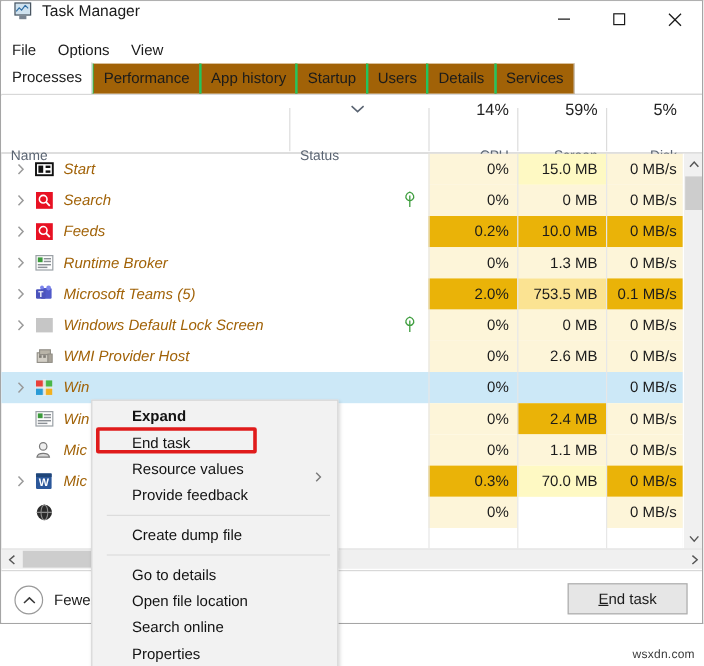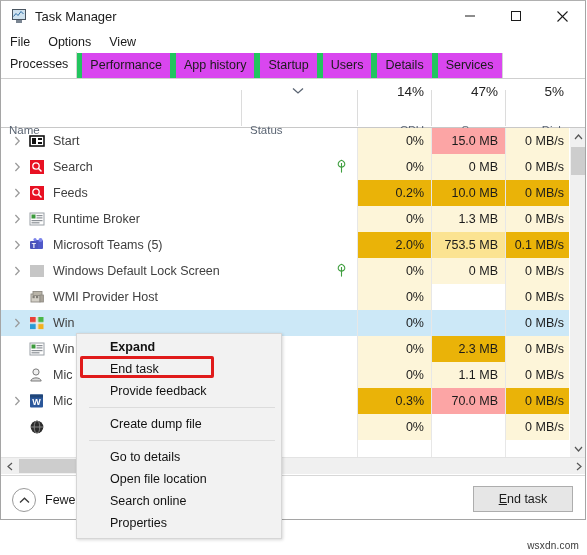--- a/index.html
+++ b/index.html
@@ -32,21 +32,20 @@
   }
 
   
   .titlebar {
     position: absolute;
     left: 0; top: 0;
     right: 0;
     height: 30px;
     background: #ffffff;
     display: flex;
-    align-items: center;
   }
   .tm-icon {
     margin-left: 9px;
     width: 18px;
     height: 16px;
     position: relative;
     flex: none;
   }
   .tm-icon .monitor {
     position: absolute;
@@ -118,23 +117,23 @@
     display: flex;
     align-items: flex-end;
     box-sizing: border-box;
   }
   .tab {
     font-size: 12.5px;
     color: #1b1b1b;
     height: 25px;
     line-height: 25px;
     padding: 0 8px;
-    border-left: 6px solid #22c55e;
+    border-left: 2px solid #22c55e;
     border-right: 1px solid #d4d4d4;
-    background: #d946ef;
+    background: #a16207;
     box-sizing: border-box;
     margin-left: -1px;
     white-space: nowrap;
     cursor: default;
   }
   .tab:first-child { margin-left: 0; border-left: none; }
   .tab.active {
     background: #ffffff;
     height: 26px;
     line-height: 25px;
@@ -229,23 +228,24 @@
   }
   .chev svg { display: block; }
   .picon {
     width: 16px; height: 16px;
     flex: none;
     margin-left: 4px;
     position: relative;
   }
   .pname {
     font-size: 12.5px;
-    color: #404040;
+    color: #a16207;
     margin-left: 8px;
     white-space: nowrap;
+    font-style: italic;
   }
   .cellstatus {
     position: absolute;
     left: 240px; top: 0;
     width: 116px; height: 26px;
   }
   .leaf {
     position: absolute;
     right: 10px; top: 5px;
     width: 11px; height: 15px;
@@ -262,21 +262,21 @@
     box-sizing: border-box;
     padding-right: 7px;
   }
   .cpucell { left: 356px; width: 74px; }
   .memcell { left: 430px; width: 74px; }
   .diskcell { left: 504px; width: 66px; }
 
   
   .h0 { background: #fdf5d9; }
   .h1 { background: #eab308; }
-  .h2 { background: #fca5a5; }
+  .h2 { background: #fef9c3; }
   .h3 { background: #fbe392; }
   .hw { background: #ffffff; }
 
   .colline {
     position: absolute;
     top: 0; bottom: 0;
     width: 1px;
     background: #e7e7e7;
     z-index: 3;
     pointer-events: none;
@@ -495,21 +495,21 @@
         </svg>
         <div class="lbl">Status</div>
       </div>
       <div class="ch-sep" style="left:356px;"></div>
       <div class="ch right" style="left:357px; width:73px;">
         <div class="pct">14%</div>
         <div class="lbl">CPU</div>
       </div>
       <div class="ch-sep" style="left:430px;"></div>
       <div class="ch right" style="left:431px; width:73px;">
-        <div class="pct">47%</div>
+        <div class="pct">59%</div>
         <div class="lbl">Screen</div>
       </div>
       <div class="ch-sep" style="left:504px;"></div>
       <div class="ch right" style="left:505px; width:65px;">
         <div class="pct">5%</div>
         <div class="lbl">Disk</div>
       </div>
     </div>
 
     <div class="listarea">
@@ -650,20 +650,21 @@
                   <rect x="2" y="5" width="9" height="8" fill="#d3cfc6" stroke="#8e8b83" stroke-width="0.9"></rect>
                   <rect x="4" y="2.5" width="9" height="4" fill="#b9b4a8" stroke="#8e8b83" stroke-width="0.9"></rect>
                   <rect x="11" y="6" width="3.5" height="7" fill="#a9a49a" stroke="#8e8b83" stroke-width="0.8"></rect>
                   <rect x="3.5" y="7" width="2.2" height="2.2" fill="#7f7c75"></rect>
                   <rect x="7" y="7" width="2.2" height="2.2" fill="#7f7c75"></rect>
                 </svg></div>
               <div class="pname">WMI Provider Host</div>
             </div>
             <div class="cellstatus"></div>
             <div class="cpucell h0">0%</div>
+            <div class="memcell h0">2.6 MB</div>
             <div class="diskcell h0">0 MB/s</div>
           </div>
           <div class="row sel">
             <div class="cellname">
               <div class="chev">
                 <svg width="7" height="10" viewBox="0 0 7 10">
                   <polyline points="1.4,1 5.2,5 1.4,9" fill="none" stroke="#9a9a9a" stroke-width="1.25"></polyline>
                 </svg>
               </div>
               <div class="picon"><svg width="16" height="16" viewBox="0 0 16 16">
@@ -689,21 +690,21 @@
                   <rect x="2.5" y="3.5" width="4" height="4" fill="#3c9a3c"></rect>
                   <rect x="7.5" y="4" width="6" height="1.2" fill="#8b9096"></rect>
                   <rect x="7.5" y="6.3" width="6" height="1.2" fill="#8b9096"></rect>
                   <rect x="2.5" y="9" width="11" height="1.2" fill="#8b9096"></rect>
                   <rect x="2.5" y="11.2" width="8" height="1.2" fill="#8b9096"></rect>
                 </svg></div>
               <div class="pname">Win</div>
             </div>
             <div class="cellstatus"></div>
             <div class="cpucell h0">0%</div>
-            <div class="memcell h1">2.3 MB</div>
+            <div class="memcell h1">2.4 MB</div>
             <div class="diskcell h0">0 MB/s</div>
           </div>
           <div class="row">
             <div class="cellname">
               <div class="chev"></div>
               <div class="picon"><svg width="16" height="16" viewBox="0 0 16 16">
                   <circle cx="7" cy="5" r="3.1" fill="#efefef" stroke="#7a7a7a" stroke-width="1"></circle>
                   <path d="M1.8 14 C2.4 9.8 11.6 9.8 12.2 14 Z" fill="#d9d9d9" stroke="#7a7a7a" stroke-width="1"></path>
                 </svg></div>
               <div class="pname">Mic</div>
@@ -793,20 +794,23 @@
           <span><u>E</u></span>
             <span>nd task</span>
         </div>
       </div>
 
     </div>
 
     <div class="ctxmenu" id="ctxmenu">
         <div class="ctxitem bold">Expand</div>
         <div class="ctxitem">End task</div>
+        <div class="ctxitem"><span class="submarrow"><svg width="7" height="9" viewBox="0 0 7 9">
+              <polyline points="1.5,1 5,4.5 1.5,8" fill="none" stroke="#7a7a7a" stroke-width="1.2"></polyline>
+            </svg></span>Resource values</div>
         <div class="ctxitem">Provide feedback</div>
         <div class="ctxsep"></div>
         <div class="ctxitem">Create dump file</div>
         <div class="ctxsep"></div>
         <div class="ctxitem">Go to details</div>
         <div class="ctxitem">Open file location</div>
         <div class="ctxitem">Search online</div>
         <div class="ctxitem">Properties</div>
       </div>
     <div class="redbox"></div>

